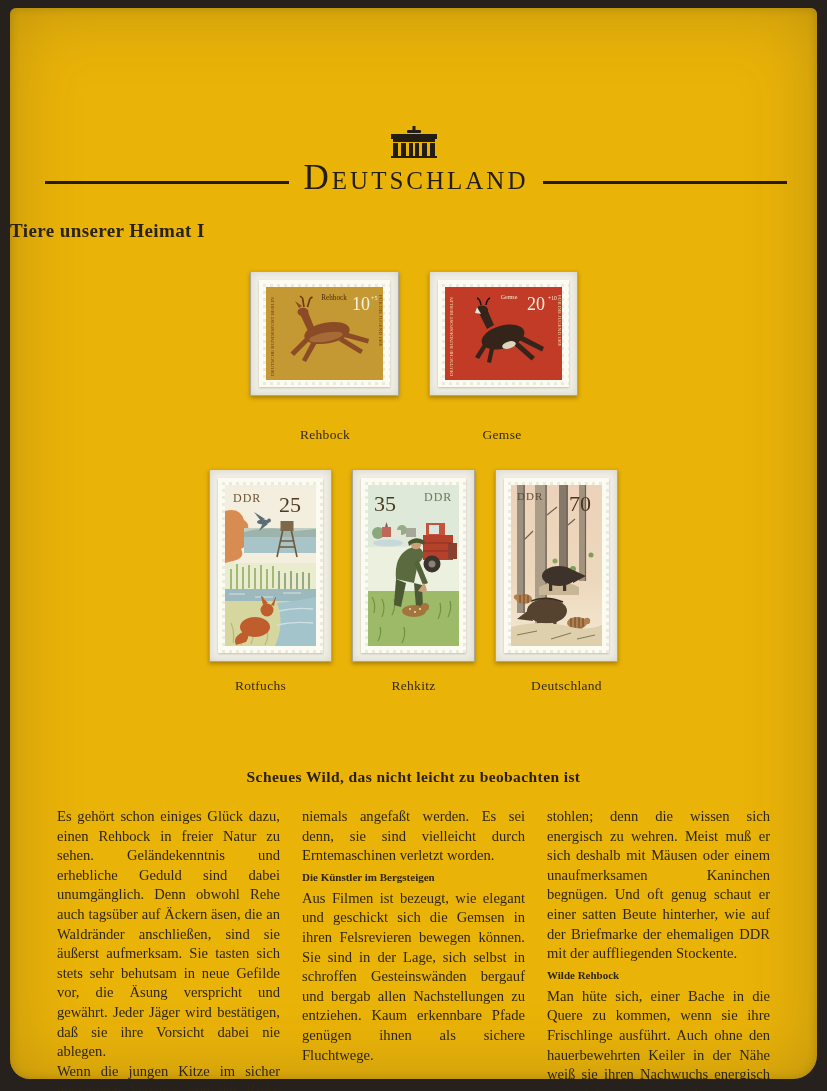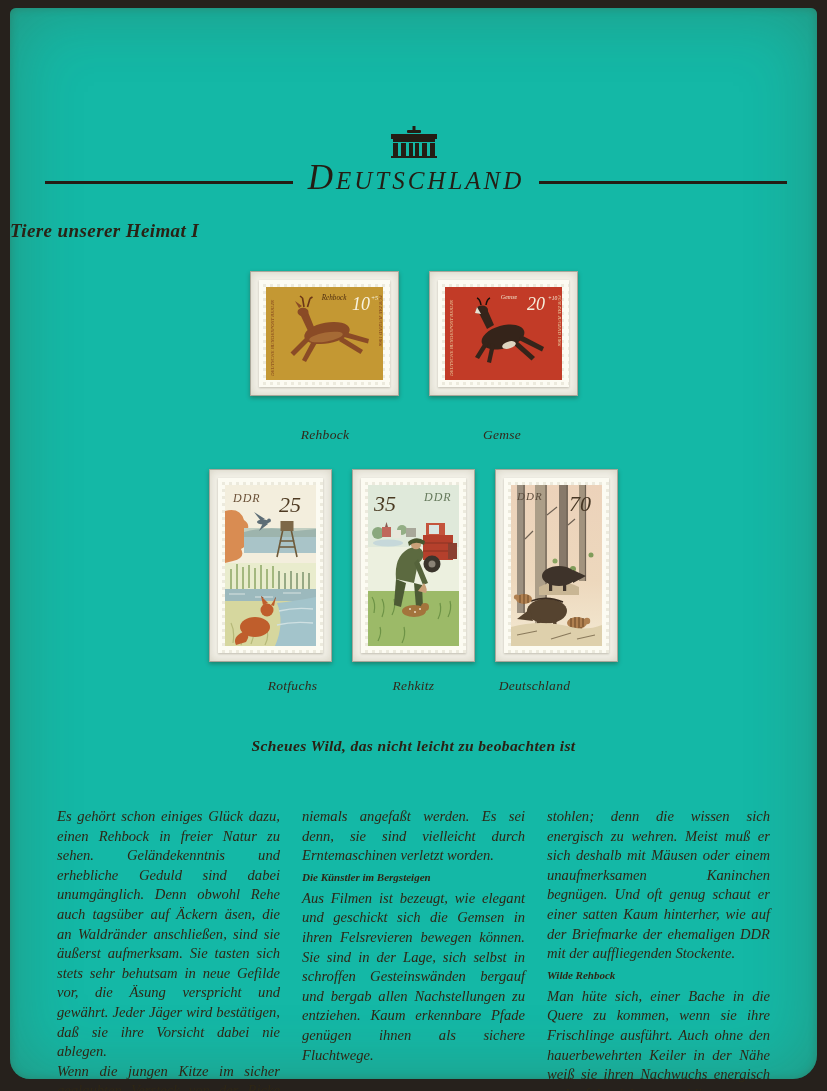--- a/index.html
+++ b/index.html
@@ -4,24 +4,23 @@
 <style>
   html,body{margin:0;padding:0;}
   body{
     width:827px;height:1091px;position:relative;
     background:#26211c;
     font-family:"Liberation Serif","DejaVu Serif",serif;
     overflow:hidden;
   }
   .page{
     position:absolute;top:8px;left:10px;right:10px;bottom:12px;
-    background:#14b8a6;
+    background:#eab308;
     border-radius:6px 6px 24px 20px;
     box-shadow:inset 0 0 70px rgba(80,65,35,.28), inset 0 0 8px rgba(60,50,25,.25);
-    font-style:italic;
   }
   
   .gate-wrap{position:absolute;top:118px;left:0;right:0;display:flex;justify-content:center;}
   .header-row{position:absolute;top:150px;left:35px;right:30px;display:flex;align-items:center;gap:15px;}
   .rule{flex:1;height:3px;background:#241d14;margin-top:8px;}
   .country{
     font-size:35px;line-height:40px;color:#241d14;
     font-variant:small-caps;letter-spacing:3px;white-space:nowrap;
   }
   .page-title{
@@ -41,27 +40,27 @@
   .mount.v{width:121px;height:191px;}
   .stamp{
     background-color:#fcfbf2;
     background-image:radial-gradient(circle,#eceadd 1.7px,rgba(0,0,0,0) 2px);
     background-size:7px 7px;background-position:2px 2px;
     padding:7px;box-shadow:0 1px 2px rgba(50,40,20,.25);
   }
   .stamp svg{display:block;}
   .row-labels{position:absolute;left:0;right:0;display:flex;justify-content:center;}
   .labels1{top:419px;gap:30px;}
-  .labels2{top:670px;}
+  .labels2{top:670px;gap:32px;}
   .labels1 .lab{width:147px;}
   .labels2 .lab{width:121px;}
   .lab{text-align:center;font-size:13.5px;color:#33291a;letter-spacing:.3px;}
   
   .article-heading{
-    position:absolute;top:729px;left:0;right:0;text-align:center;
+    position:absolute;top:760px;left:0;right:0;text-align:center;
     font-size:15.5px;font-weight:bold;color:#2a2114;letter-spacing:.4px;
   }
   .cols{
     position:absolute;top:799px;left:47px;right:47px;
     display:flex;gap:22px;color:#2e2615;
   }
   .col{flex:1;font-size:14.6px;line-height:19.6px;text-align:justify;}
   .col p{margin:0;}
   .col h4{margin:2px 0 2px;font-size:11px;line-height:19px;}
 </style>
@@ -312,19 +311,19 @@
       <p>Es gehört schon einiges Glück dazu, einen Rehbock in freier Natur zu sehen. Geländekenntnis und erhebliche Geduld sind dabei unumgänglich. Denn obwohl Rehe auch tagsüber auf Äckern äsen, die an Waldränder anschließen, sind sie äußerst aufmerksam. Sie tasten sich stets sehr behutsam in neue Gefilde vor, die Äsung verspricht und gewährt. Jeder Jäger wird bestätigen, daß sie ihre Vorsicht dabei nie ablegen.</p>
       <p>Wenn die jungen Kitze im sicher geglaubten Versteck von der Ricke allein gelassen werden, sind sie längst nicht mutterlos. Deshalb sollten sie</p>
     </div>
     <div class="col">
       <p>niemals angefaßt werden. Es sei denn, sie sind vielleicht durch Erntemaschinen verletzt worden.</p>
       <h4>Die Künstler im Bergsteigen</h4>
       <p>Aus Filmen ist bezeugt, wie elegant und geschickt sich die Gemsen in ihren Felsrevieren bewegen können. Sie sind in der Lage, sich selbst in schroffen Gesteinswänden bergauf und bergab allen Nachstellungen zu entziehen. Kaum erkennbare Pfade genügen ihnen als sichere Fluchtwege.</p>
 
     </div>
     <div class="col">
-      <p>stohlen; denn die wissen sich energisch zu wehren. Meist muß er sich deshalb mit Mäusen oder einem unaufmerksamen Kaninchen begnügen. Und oft genug schaut er einer satten Kaum hinterher, wie auf der Briefmarke der ehemaligen DDR mit der auffliegenden Stockente.</p>
+      <p>stohlen; denn die wissen sich energisch zu wehren. Meist muß er sich deshalb mit Mäusen oder einem unaufmerksamen Kaninchen begnügen. Und oft genug schaut er einer satten Beute hinterher, wie auf der Briefmarke der ehemaligen DDR mit der auffliegenden Stockente.</p>
       <h4>Wilde Rehbock</h4>
       <p>Man hüte sich, einer Bache in die Quere zu kommen, wenn sie ihre Frischlinge ausführt. Auch ohne den hauerbewehrten Keiler in der Nähe weiß sie ihren Nachwuchs energisch und erfolgreich zu verteidigen.</p>
     </div>
   </div>
 
 </div>
 
 </body></html>

